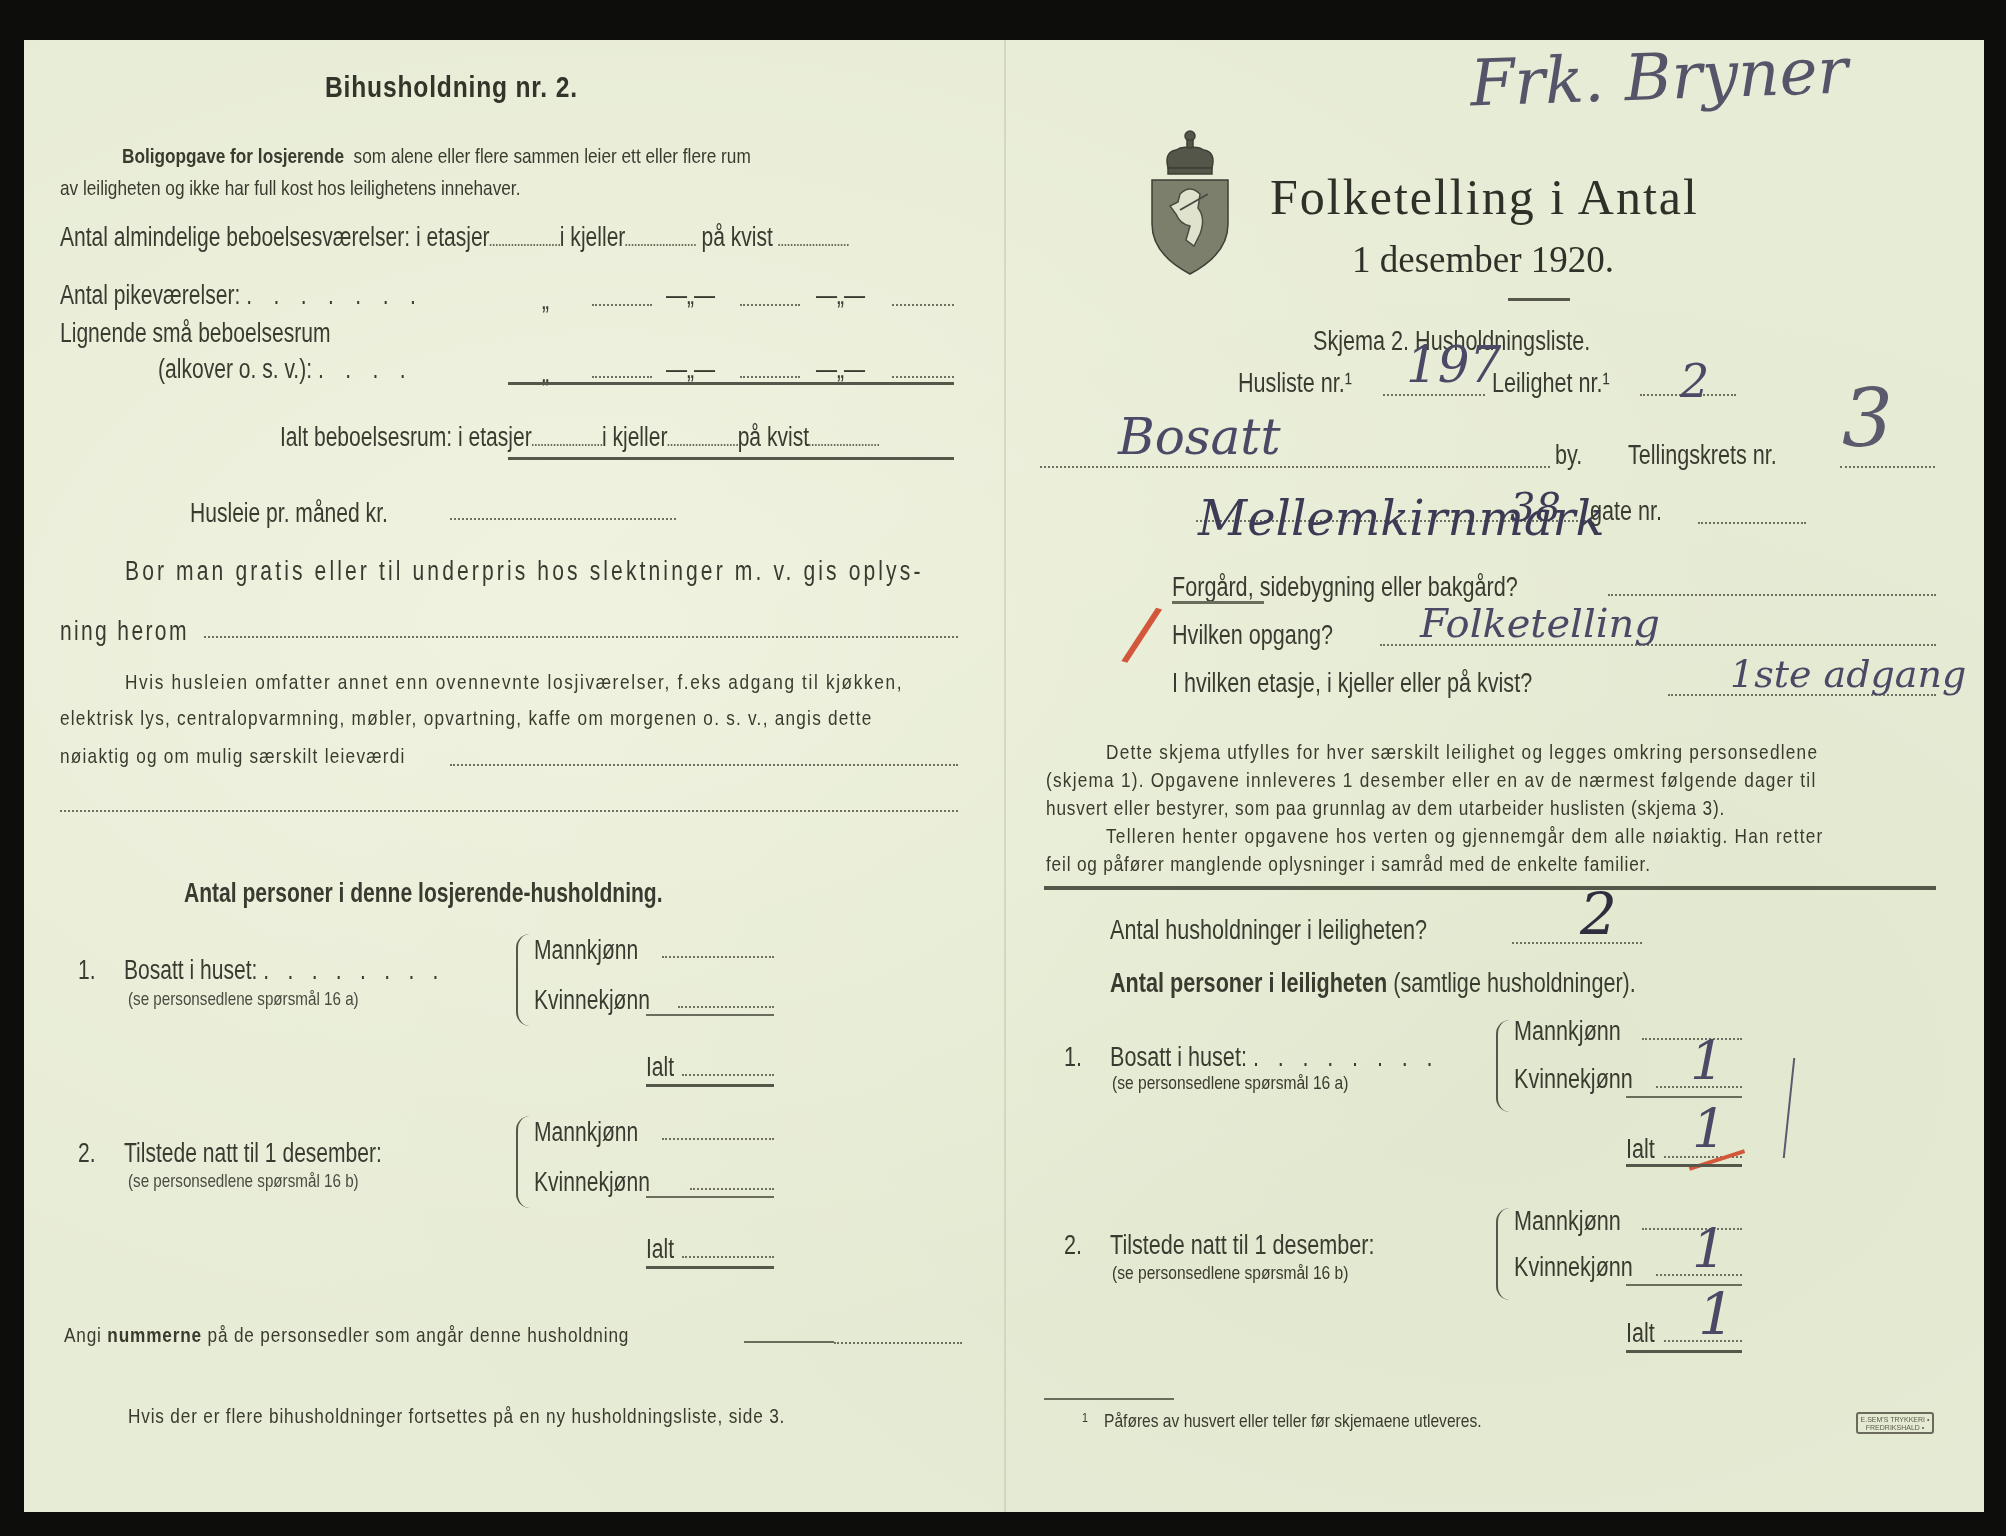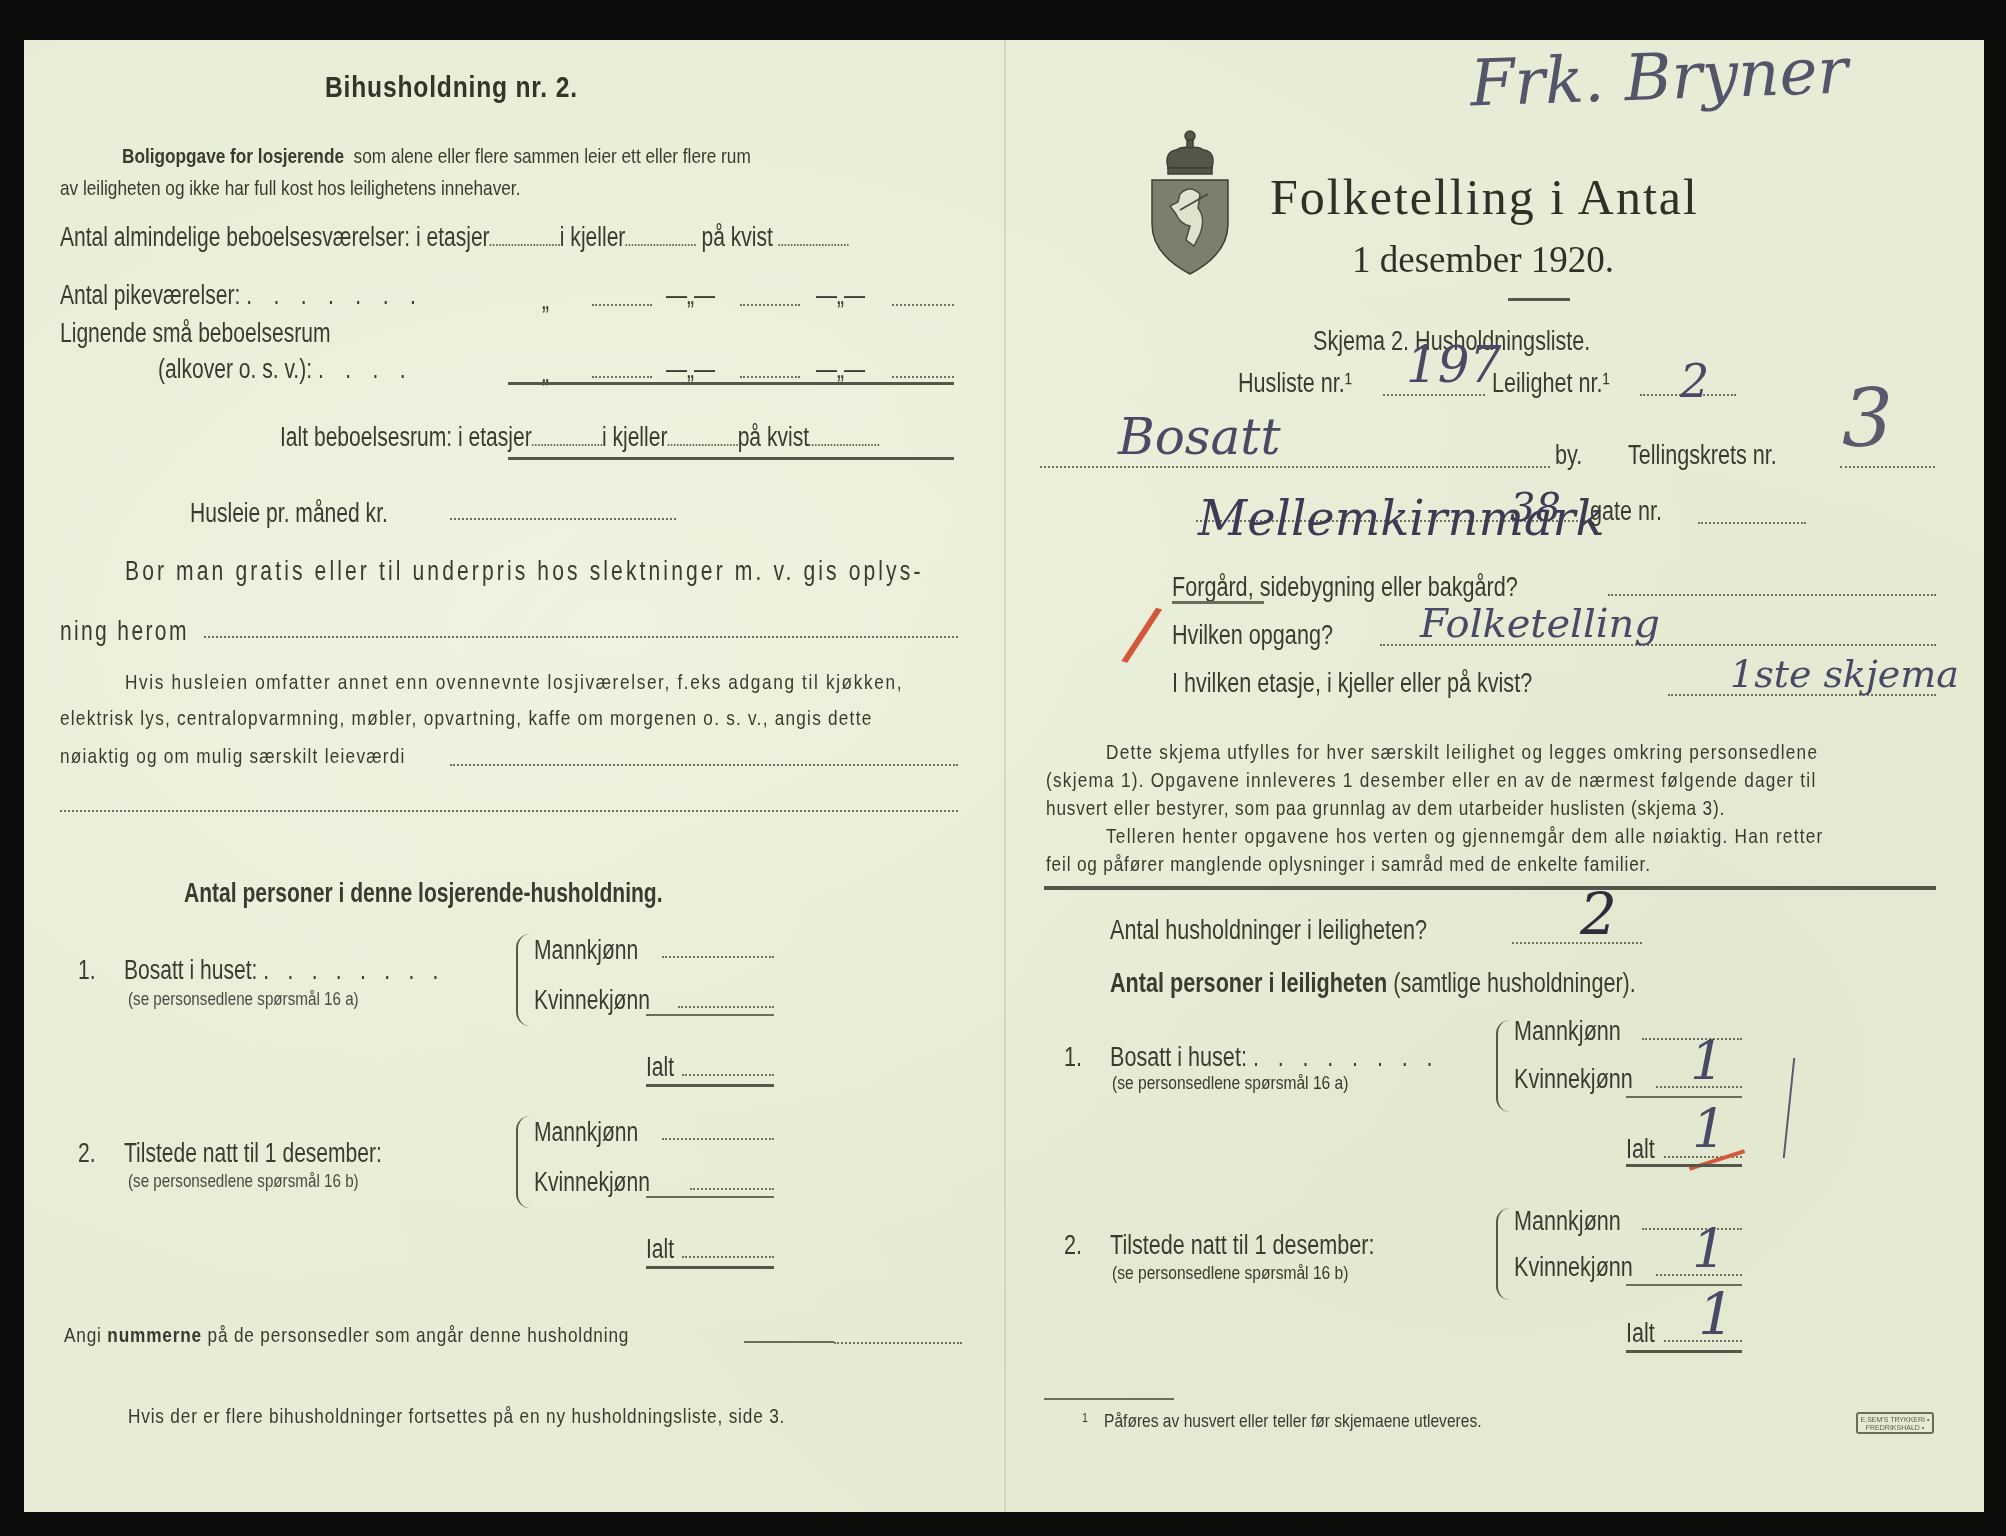--- a/index.html
+++ b/index.html
@@ -194,21 +194,21 @@
   <div class="thin" style="left:1172px; top:601px; width:92px; height:3px;"></div>
   <div class="dotline" style="left:1608px; top:594px; width:328px;"></div>
 
   <div class="abs red" style="left:1130px; top:590px; font-size:74px; font-family:'DejaVu Sans', sans-serif; transform:rotate(16deg);">/</div>
   <div class="abs rp-body" style="left:1172px; top:620px;">Hvilken opgang?</div>
   <div class="dotline" style="left:1380px; top:644px; width:556px;"></div>
   <div class="abs hand" style="left:1420px; top:600px; font-size:40px;">Folketelling</div>
 
   <div class="abs rp-body" style="left:1172px; top:668px;">I hvilken etasje, i kjeller eller på kvist?</div>
   <div class="dotline" style="left:1668px; top:694px; width:268px;"></div>
-  <div class="abs hand" style="left:1730px; top:652px; font-size:38px;">1ste skjema</div>
+  <div class="abs hand" style="left:1730px; top:652px; font-size:38px;">1ste adgang</div>
 
   <div class="abs rp-small" style="left:1106px; top:740px; letter-spacing:1.5px;">Dette skjema utfylles for hver særskilt leilighet og legges omkring personsedlene</div>
   <div class="abs rp-small" style="left:1046px; top:768px; letter-spacing:1.5px;">(skjema 1). Opgavene innleveres 1 desember eller en av de nærmest følgende dager til</div>
   <div class="abs rp-small" style="left:1046px; top:796px; letter-spacing:1px;">husvert eller bestyrer, som paa grunnlag av dem utarbeider huslisten (skjema 3).</div>
   <div class="abs rp-small" style="left:1106px; top:824px; letter-spacing:1.5px;">Telleren henter opgavene hos verten og gjennemgår dem alle nøiaktig. Han retter</div>
   <div class="abs rp-small" style="left:1046px; top:852px; letter-spacing:1px;">feil og påfører manglende oplysninger i samråd med de enkelte familier.</div>
 
   <div class="solid" style="left:1044px; top:886px; width:892px; height:4px;"></div>
 
   <div class="abs rp-body" style="left:1110px; top:915px;">Antal husholdninger i leiligheten?</div>

